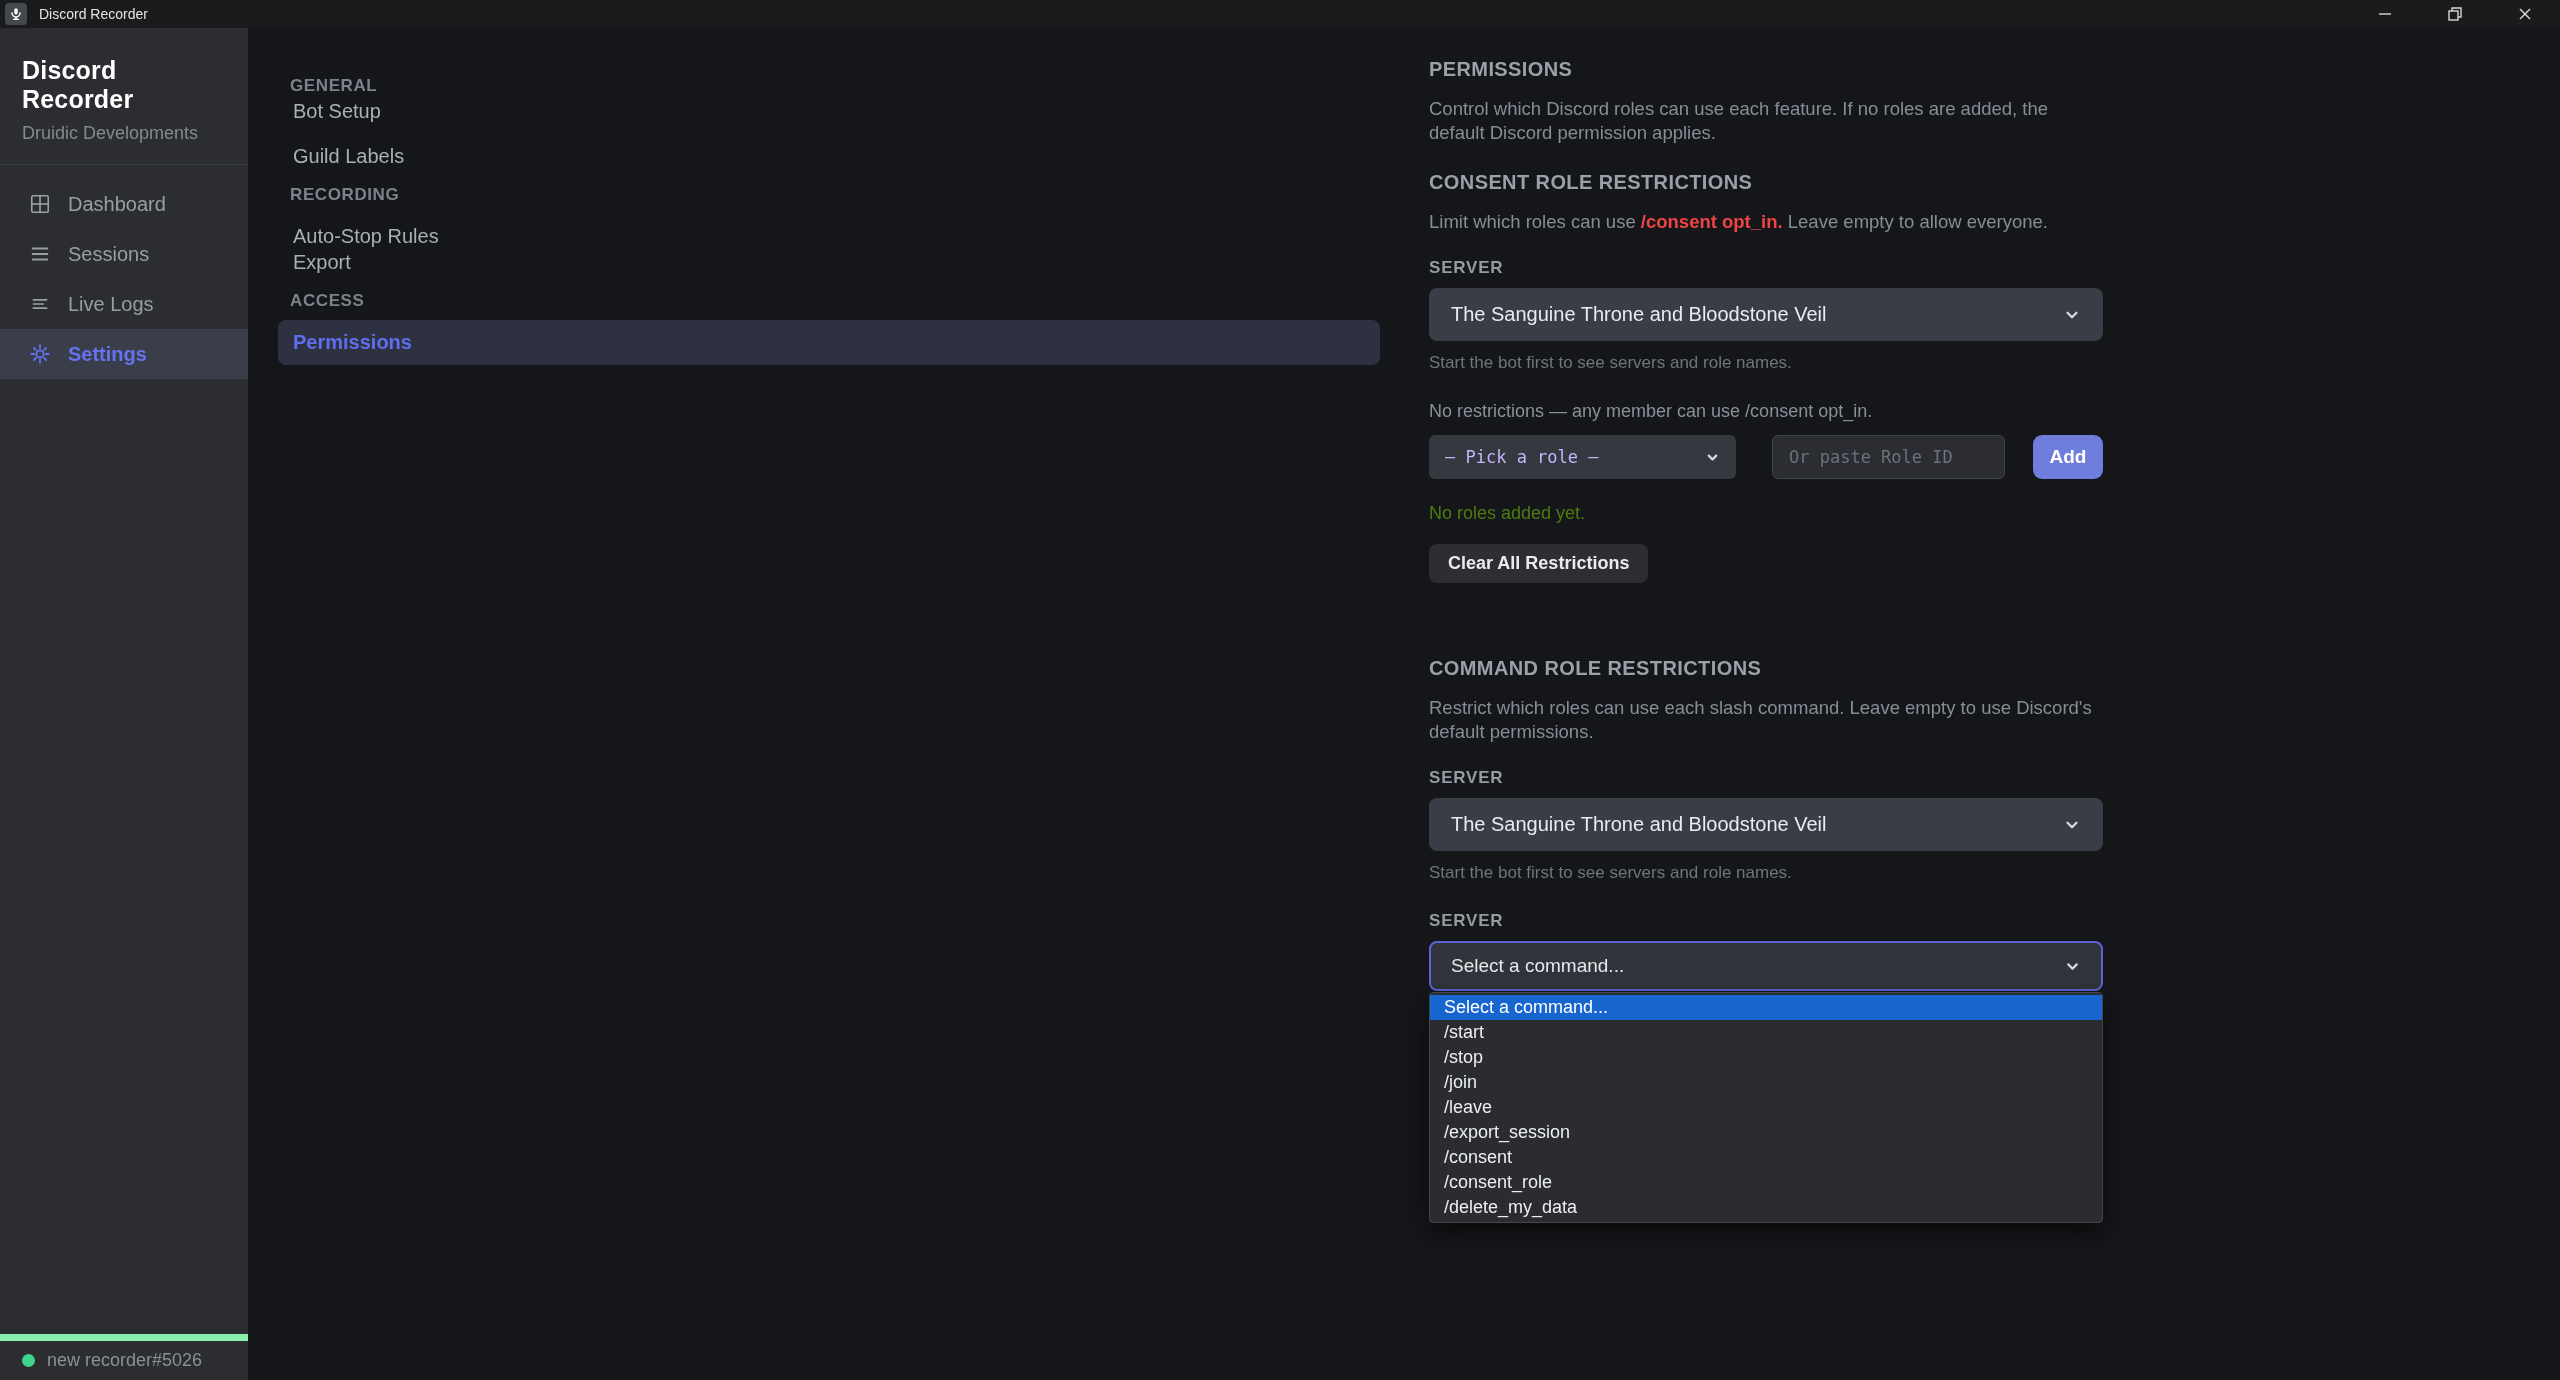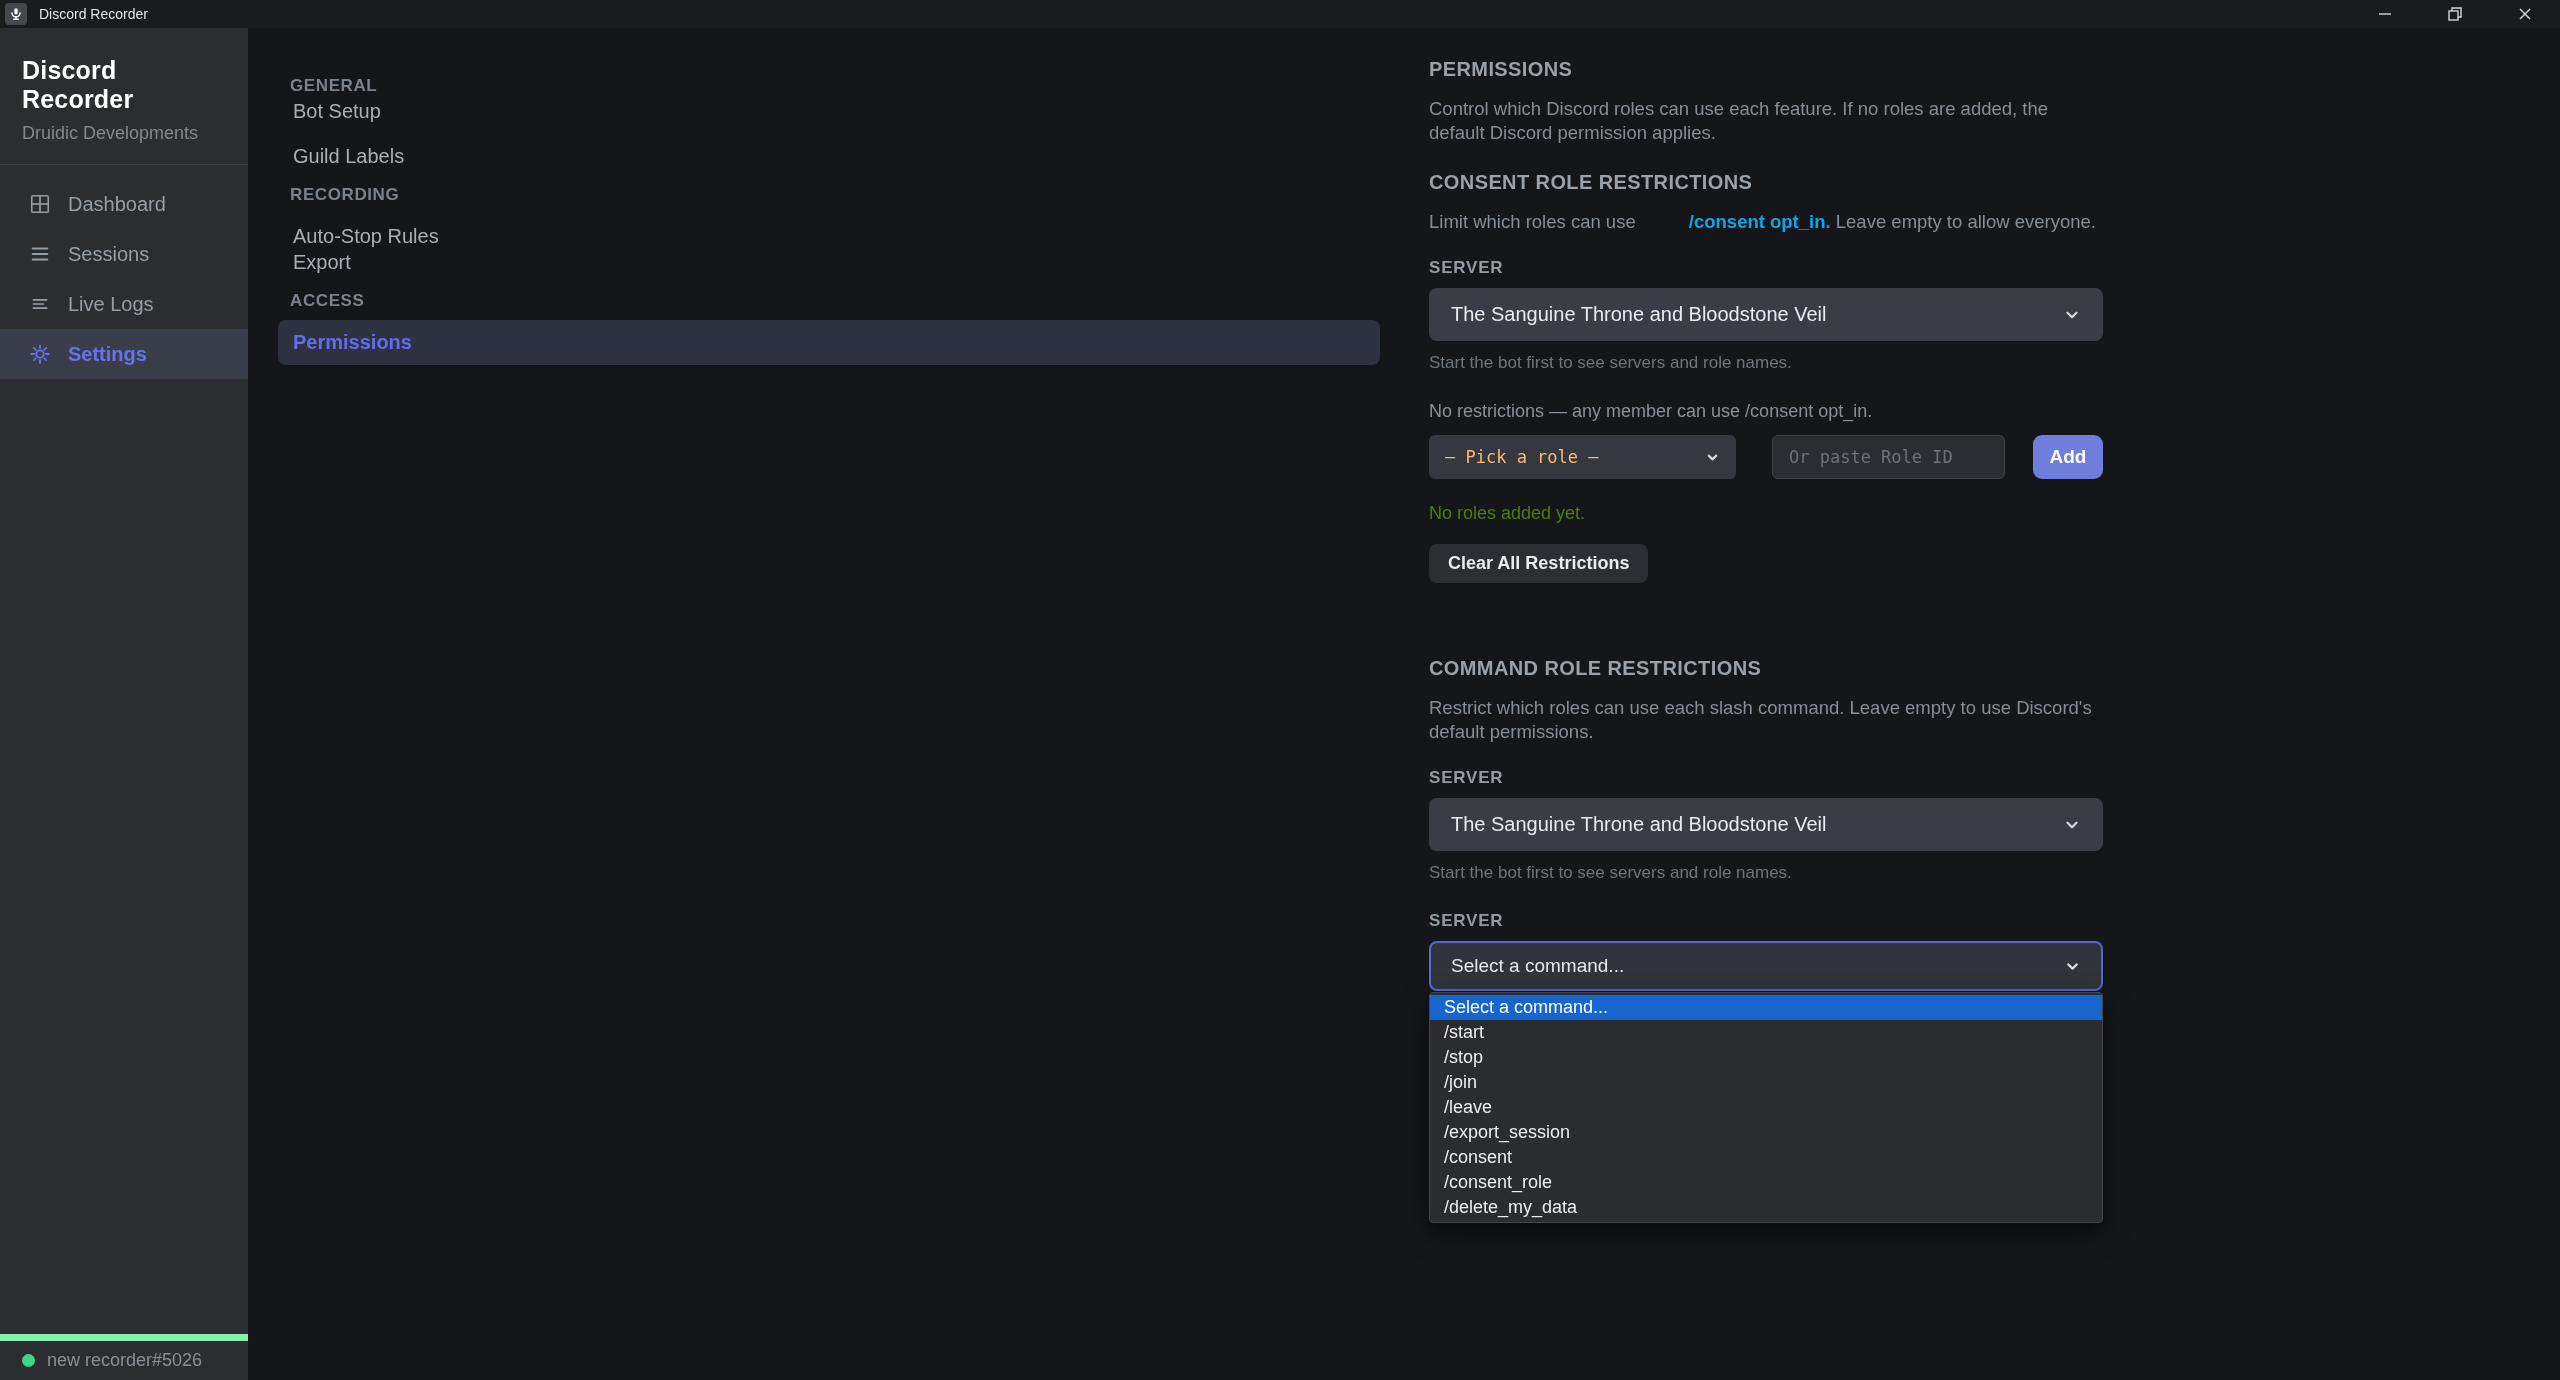--- a/index.html
+++ b/index.html
@@ -64,36 +64,36 @@
   }
   .mt18{}.mt19{margin-top:19px}.mt14{margin-top:14px}
   .mt16{margin-top:16px}.mt7{margin-top:7px}
 
   
   .content {
     position:absolute; top:28px; left:1429px; width:674px; padding-top:30px;
   }
   .section-title { font-size:20px; font-weight:bold; color:#9aa1a9; letter-spacing:0.4px; }
   .section-desc { margin-top:16px; font-size:18.5px; color:#878d96; line-height:1.3; }
-  .section-desc b { color:#0ea5e9;margin-left:48px; }
+  .section-desc b { color:#ef4444; }
   .field-label { margin-top:24px; font-size:17px; font-weight:bold; color:#949ba3; letter-spacing:0.8px; }
   .select-box {
     margin-top:10px; height:53px; width:100%; background:#3a3d45;
     border-radius:8px; display:flex; align-items:center; padding:0 22px;
     font-size:20px; color:#e9ebee;
   }
   .select-box .chev { margin-left:auto; color:#d8dadd; display:flex; }
   .helper { margin-top:12px; font-size:17px; color:#6f757d; }
   .no-restrictions { margin-top:28px; font-size:18px; color:#8a9099; }
 
   .role-row { margin-top:13px; display:flex; align-items:center; }
   .role-select {
     width:307px; height:44px; background:#35383f; border-radius:6px;
     display:flex; align-items:center; padding:0 16px;
-    font-family:"DejaVu Sans Mono", monospace; font-size:17px; color:#fdba74;
+    font-family:"DejaVu Sans Mono", monospace; font-size:17px; color:#c4b5fd;
   }
   .role-select .chev { margin-left:auto; color:#d8dadd; display:flex; }
   .role-input {
     width:233px; height:44px; margin-left:36px; background:#2b2d32;
     border:1px solid #40434a; border-radius:6px; padding:0 16px;
     font-family:"DejaVu Sans Mono", monospace; font-size:17px; color:#d8dbde;
     outline:none;
   }
   .role-input::placeholder { color:#6c727a; }
   .add-btn {

